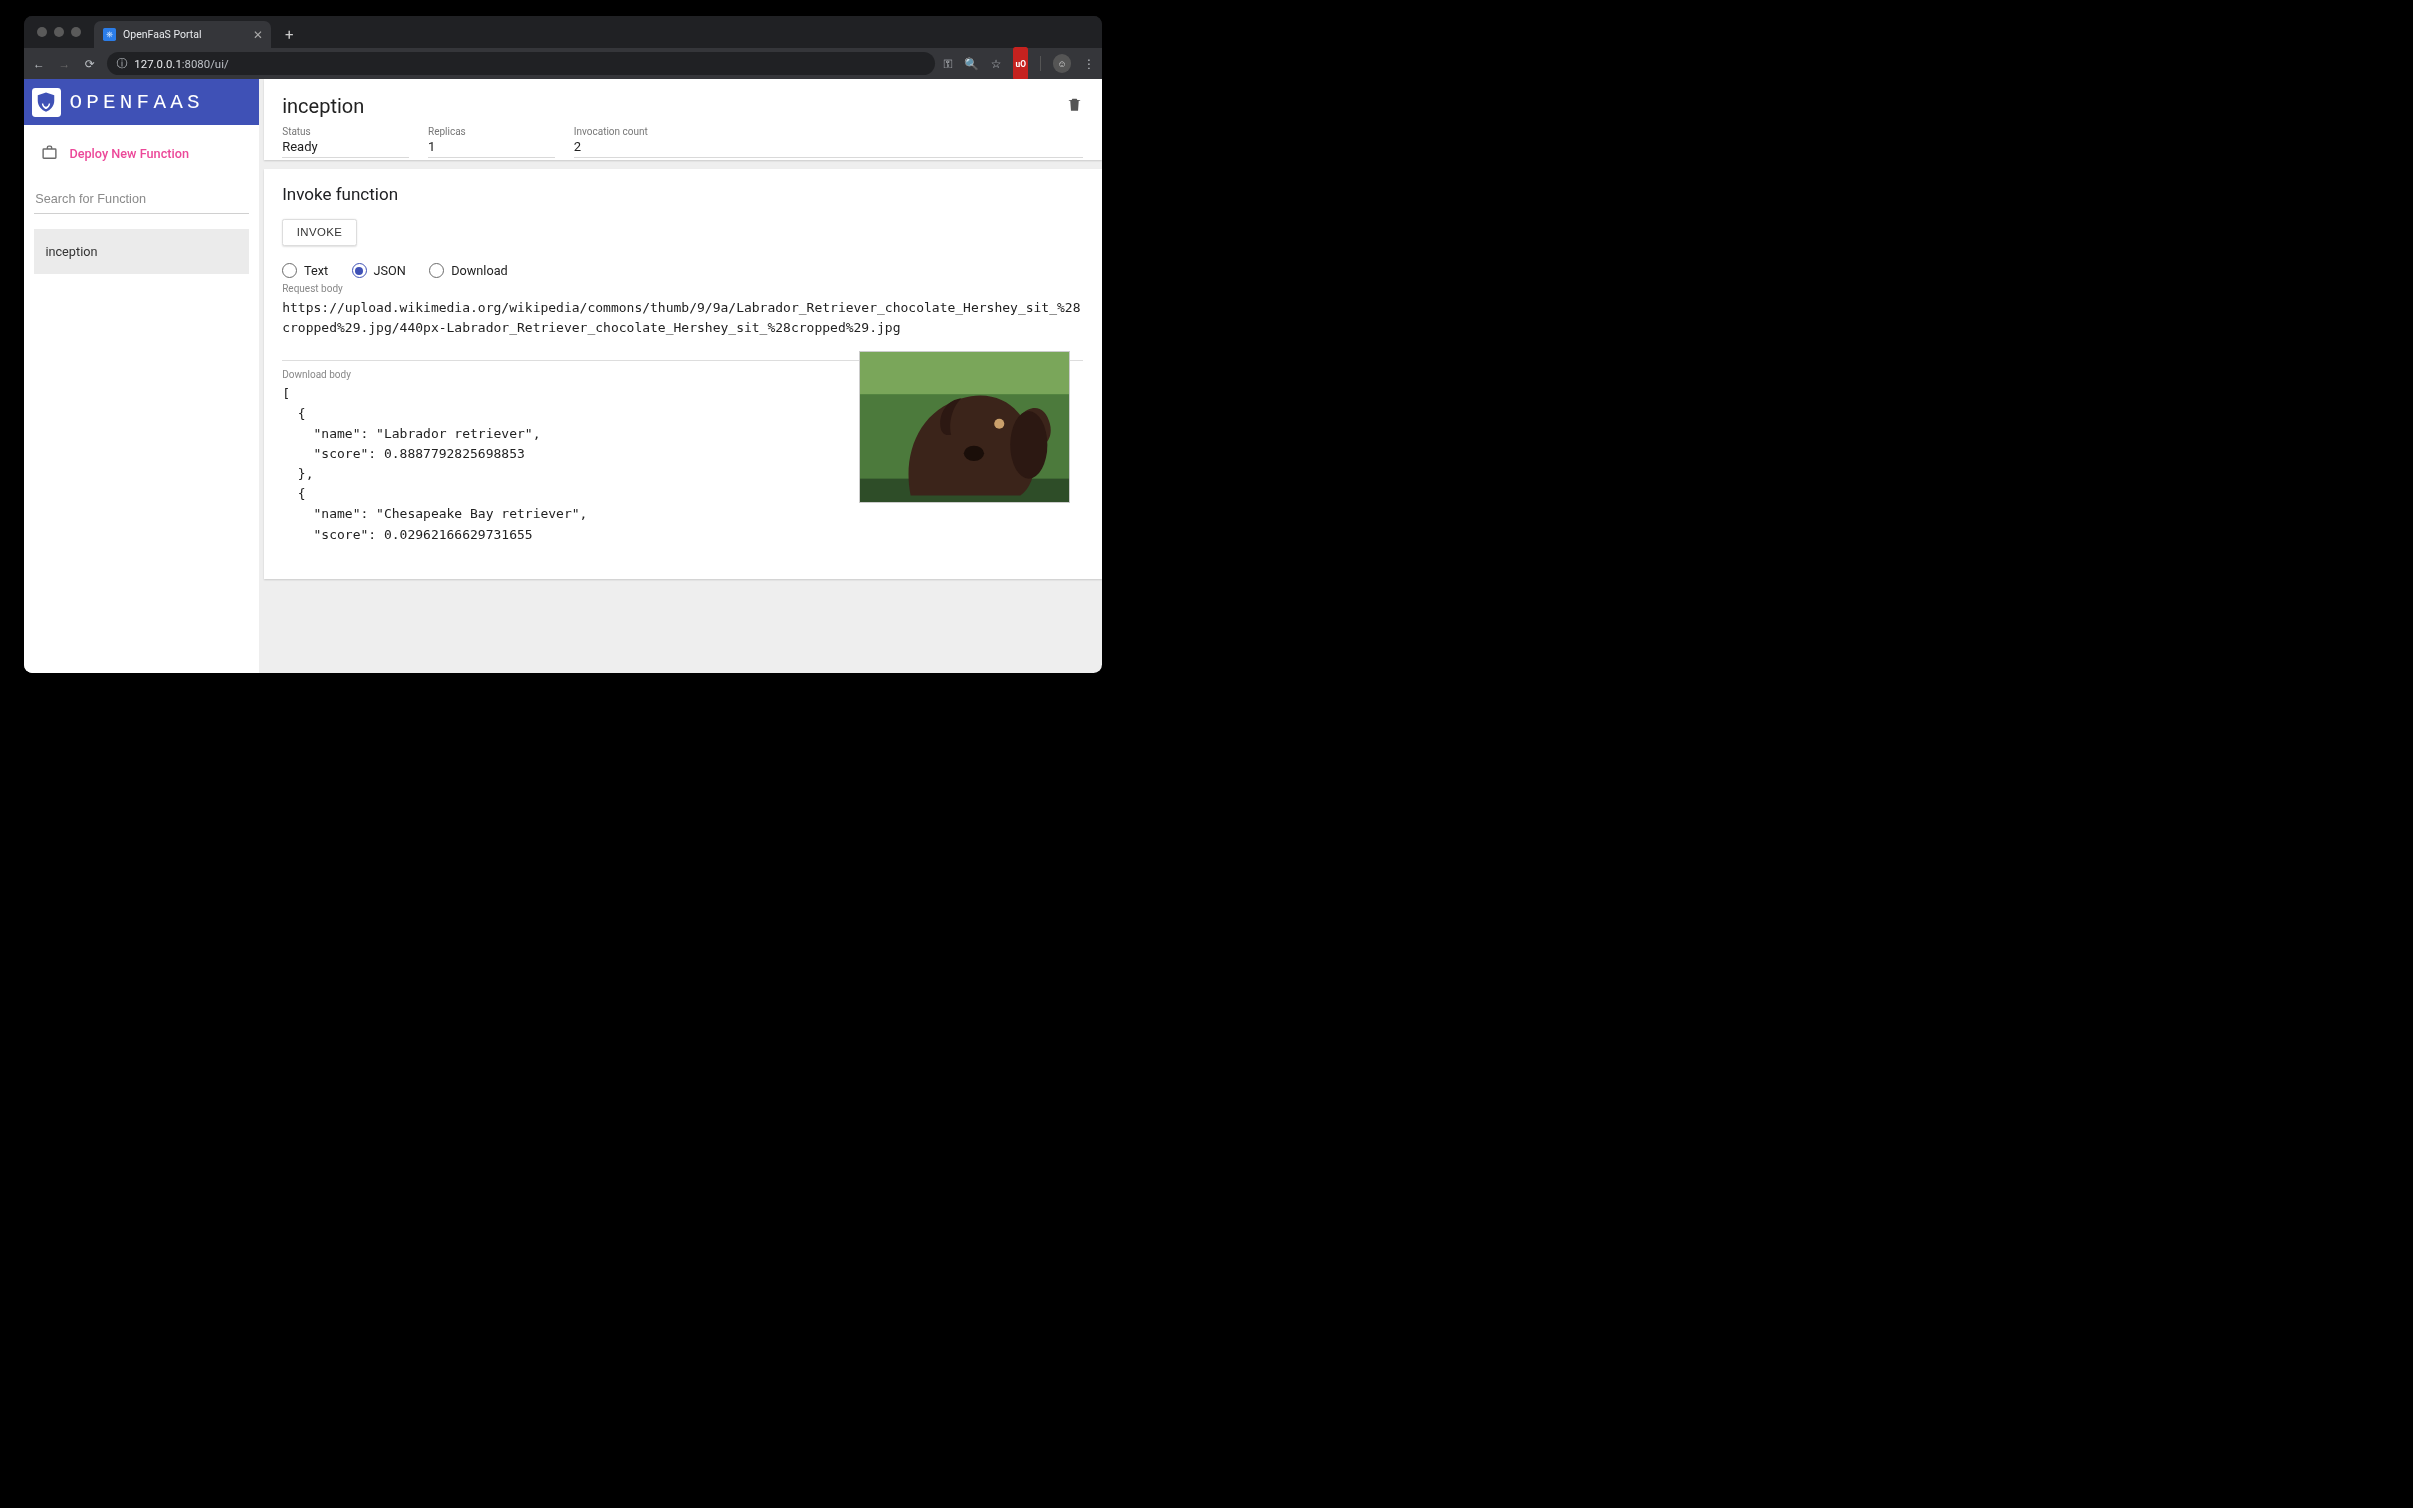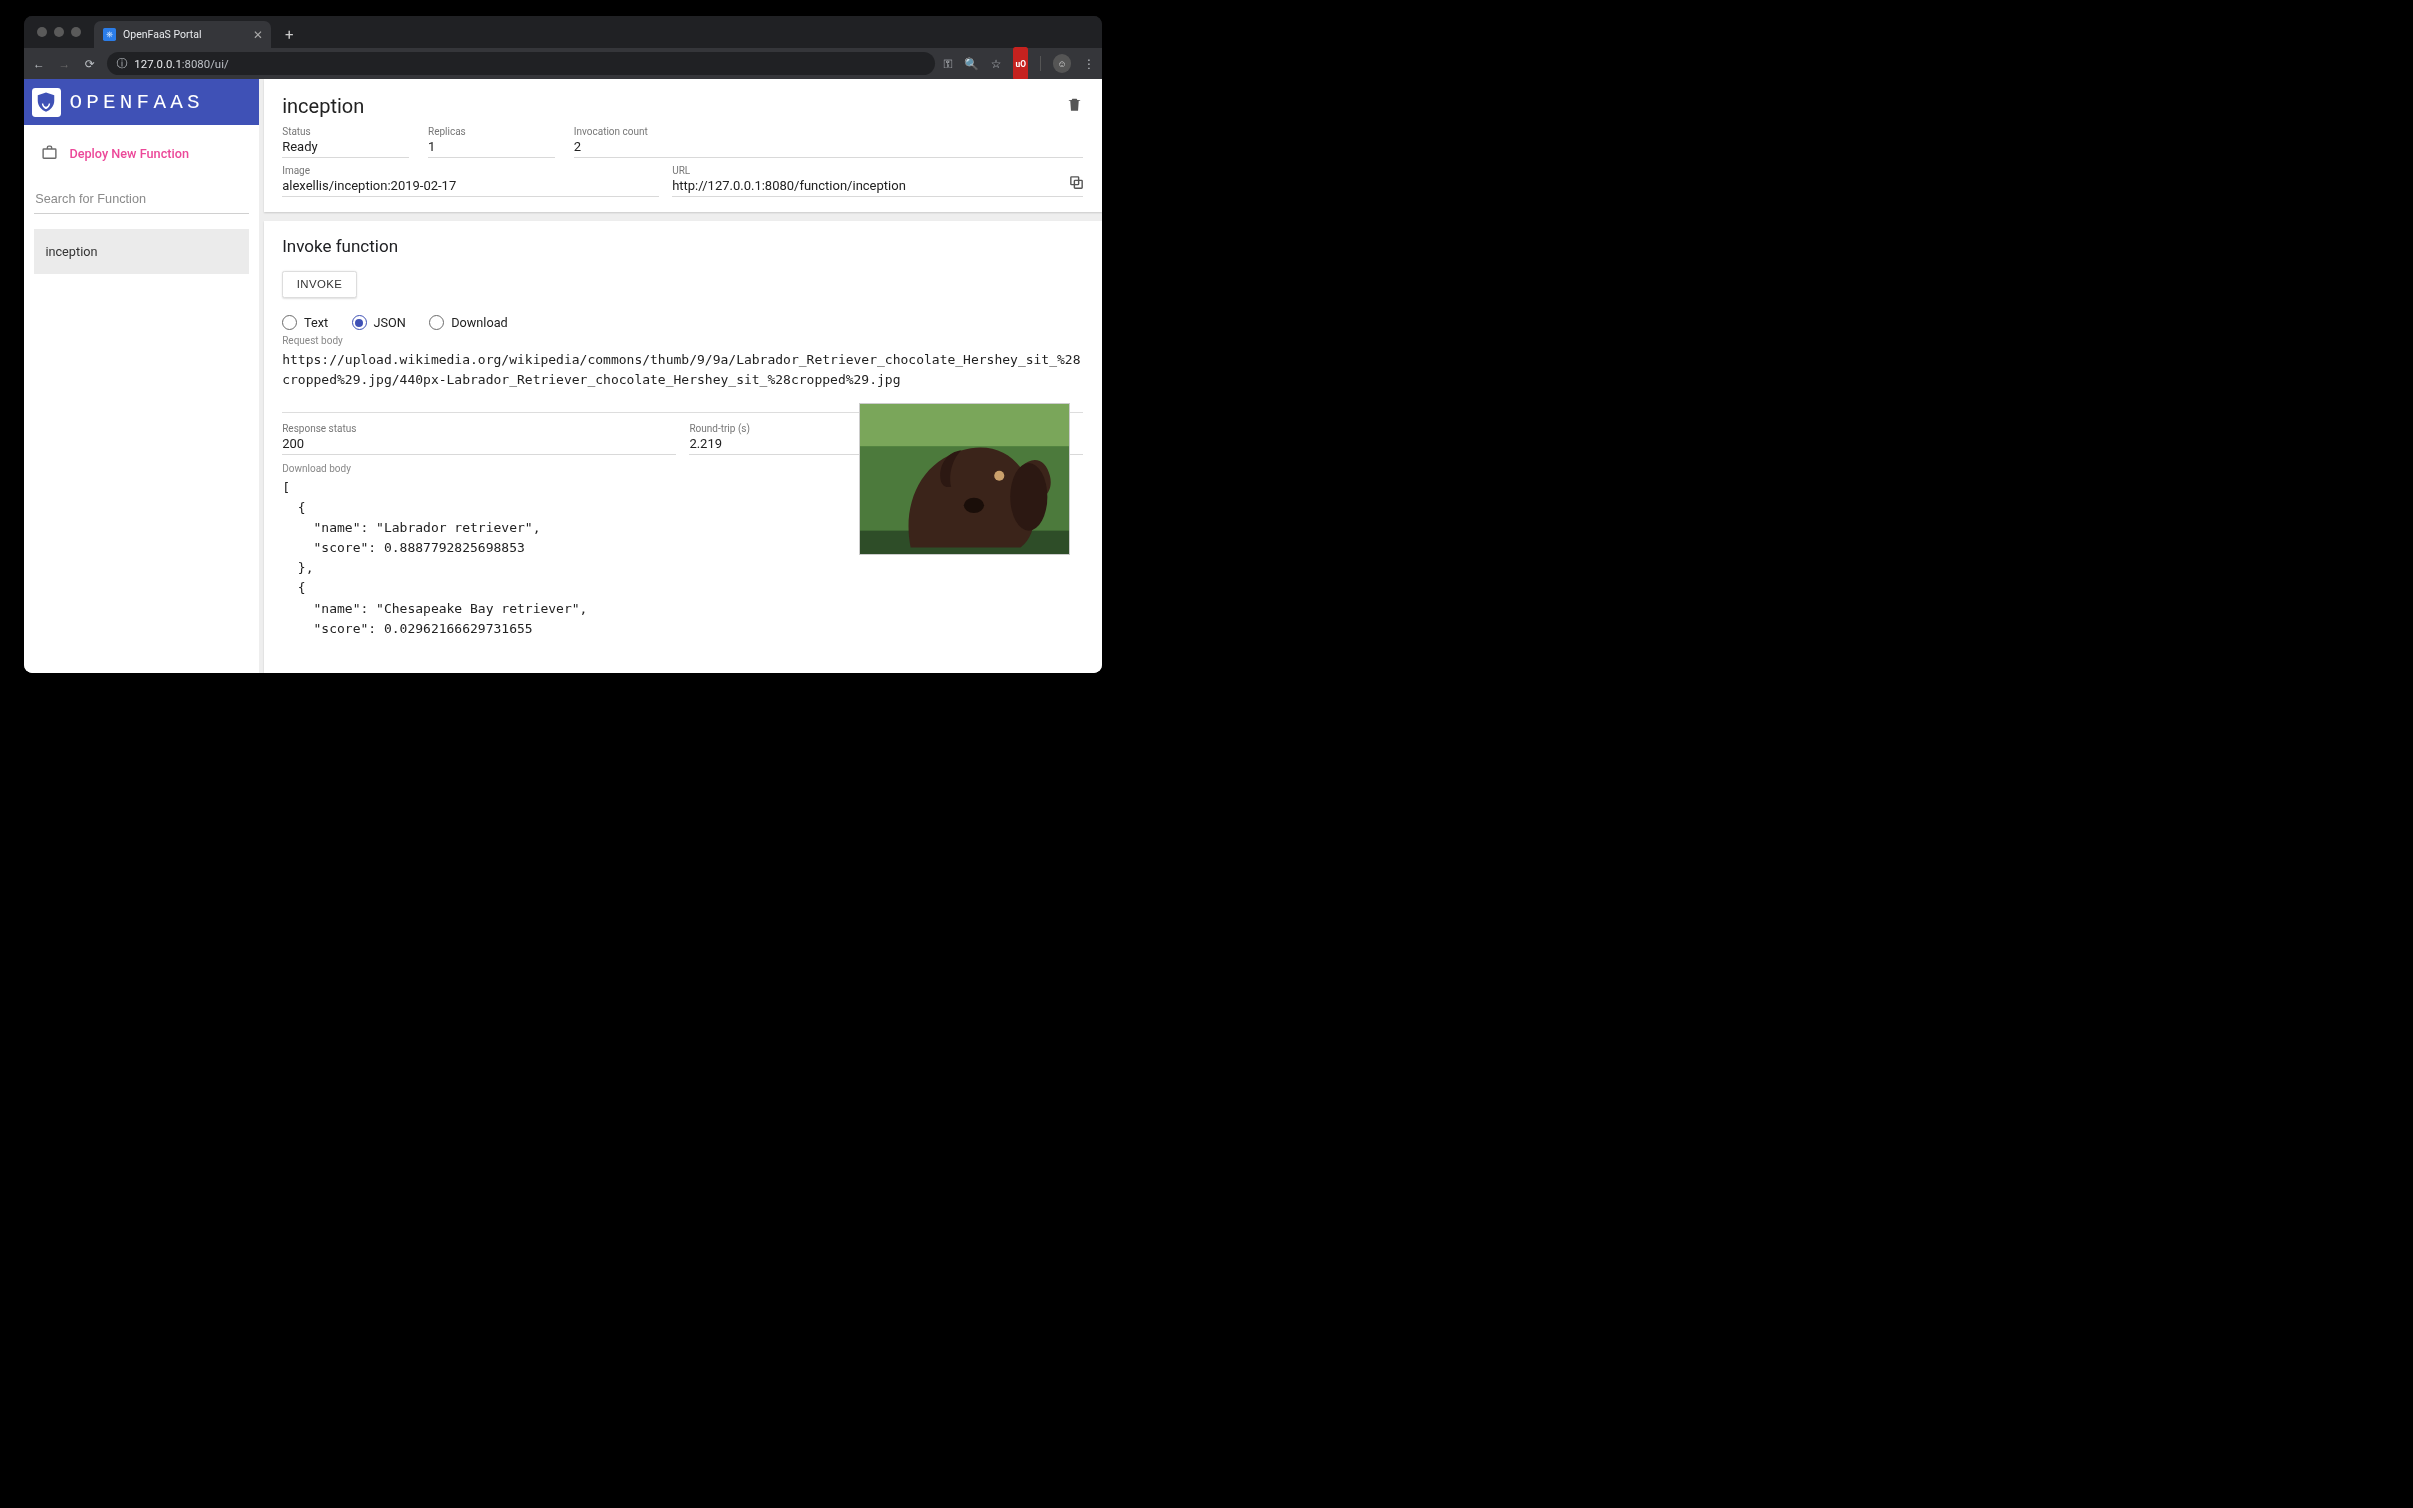--- a/index.html
+++ b/index.html
@@ -319,36 +319,20 @@
           </div>
           <div class="meta" style="flex:0 0 127px">
             <div class="lbl">Replicas</div>
             <div class="val">1</div>
           </div>
           <div class="meta">
             <div class="lbl">Invocation count</div>
             <div class="val">2</div>
           </div>
         </div>
-        <div class="meta-row2">
-          <div class="meta image">
-            <div class="lbl">Image</div>
-            <div class="val">alexellis/inception:2019-02-17</div>
-          </div>
-          <div class="meta url">
-            <div class="lbl">URL</div>
-            <div class="val">http://127.0.0.1:8080/function/inception</div>
-            <span class="copy-btn">
-              <svg width="17" height="17" viewBox="0 0 24 24" fill="none" stroke="#555" stroke-width="2">
-                  <rect x="9" y="9" width="11" height="11" rx="1"></rect>
-                  <rect x="4" y="4" width="11" height="11" rx="1"></rect>
-                </svg>
-            </span>
-          </div>
-        </div>
       </section>
 
       <section class="card invoke-card">
         <h2>Invoke function</h2>
 
         <button class="invoke-btn">
           <span>INVOKE</span>
         </button>
 
         <div class="radios">
@@ -362,30 +346,20 @@
           </label>
           <label class="radio">
             <span class="rdot"></span>
             <span>Download</span>
           </label>
         </div>
 
         <div class="field-lbl">Request body</div>
         <div class="mono req-body full">https://upload.wikimedia.org/wikipedia/commons/thumb/9/9a/Labrador_Retriever_chocolate_Hershey_sit_%28cropped%29.jpg/440px-Labrador_Retriever_chocolate_Hershey_sit_%28cropped%29.jpg</div>
 
-        <div class="resp-row">
-          <div class="meta">
-            <div class="lbl">Response status</div>
-            <div class="val">200</div>
-          </div>
-          <div class="meta">
-            <div class="lbl">Round-trip (s)</div>
-            <div class="val">2.219</div>
-          </div>
-        </div>
 
         <div class="field-lbl" style="margin-top:8.4px">Download body</div>
         <div class="mono resp-body">[
   {
     "name": "Labrador retriever",
     "score": 0.8887792825698853
   },
   {
     "name": "Chesapeake Bay retriever",
     "score": 0.02962166629731655</div>

